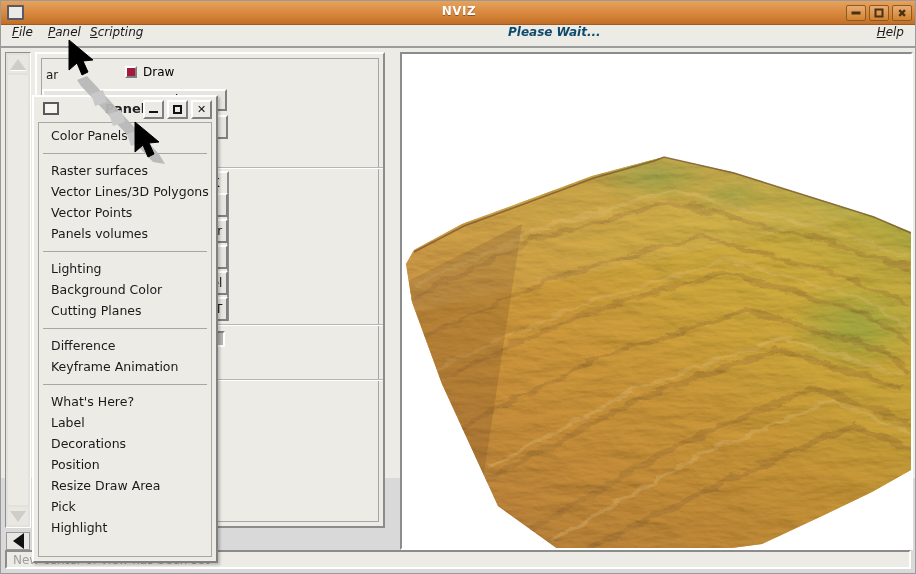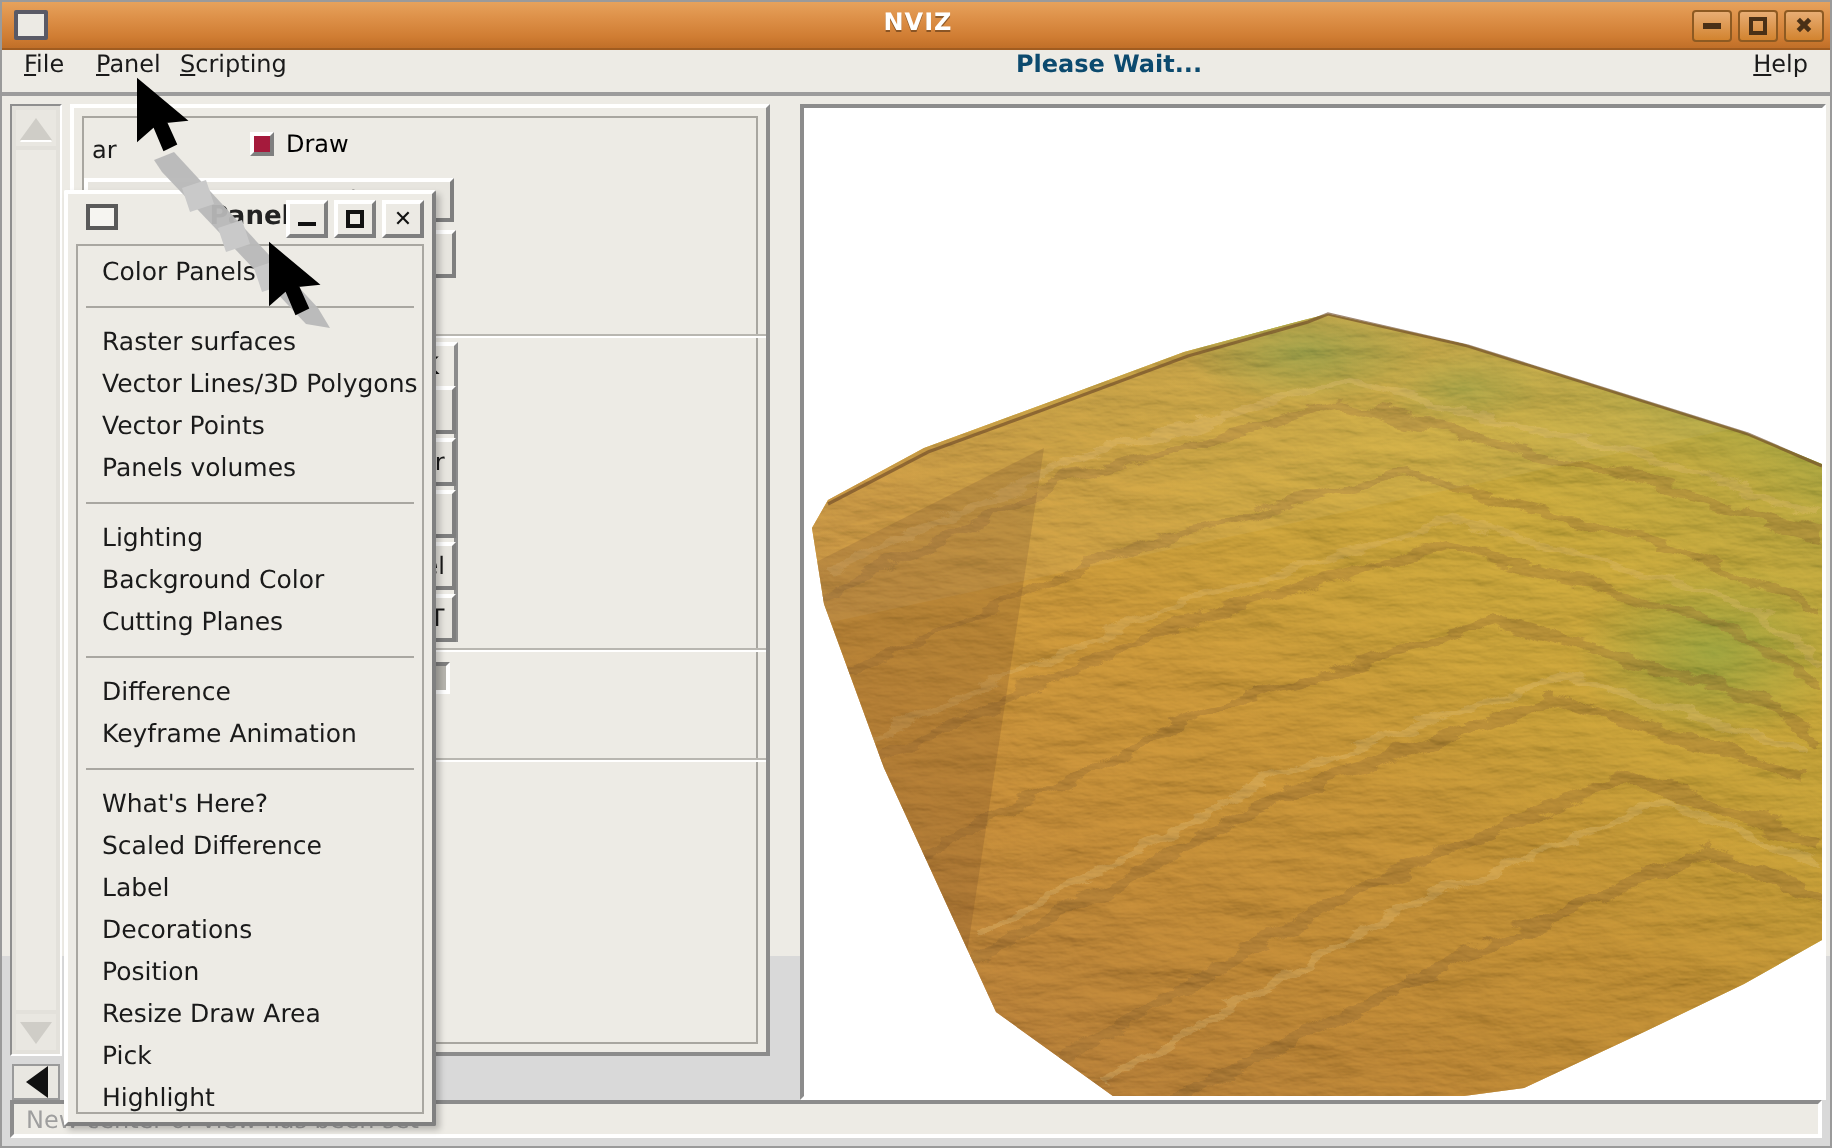--- a/index.html
+++ b/index.html
@@ -55,20 +55,21 @@
   
   .menubar {
     position: absolute; left: 0; top: 24px; width: 916px; height: 23px;
     background: #edebe5;
     border-bottom: 2px solid #9c9c9c;
   }
   .menu-item {
     position: absolute; top: 0;
     font-size: 12px; color: #1a1a1a; cursor: pointer;
     padding: 0 3px;
+    font-style: italic;
   }
   .menu-item u { text-decoration: underline; }
   .m-file { left: 8px; }
   .m-panel { left: 44px; }
   .m-script { left: 86px; }
   .m-wait { left: 460px; color: #0c4a6e; font-weight: bold; margin-left: 44px; }
   .m-help { right: 10px; }
 
   
   .mainarea {
@@ -417,21 +418,20 @@
         <div class="mi"><span>Lighting</span></div>
         <div class="mi"><span>Background Color</span></div>
         <div class="mi"><span>Cutting Planes</span></div>
         <div class="mi-sep"></div>
 
         <div class="mi"><span>Difference</span></div>
         <div class="mi"><span>Keyframe Animation</span></div>
         <div class="mi-sep"></div>
 
         <div class="mi"><span>What's Here?</span></div>
-        <div class="mi"><span>Scaled Difference</span></div>
         <div class="mi"><span>Label</span></div>
         <div class="mi"><span>Decorations</span></div>
         <div class="mi"><span>Position</span></div>
         <div class="mi"><span>Resize Draw Area</span></div>
         <div class="mi"><span>Pick</span></div>
         <div class="mi"><span>Highlight</span></div>
       </div>
     </div>
 
     <div class="render">

